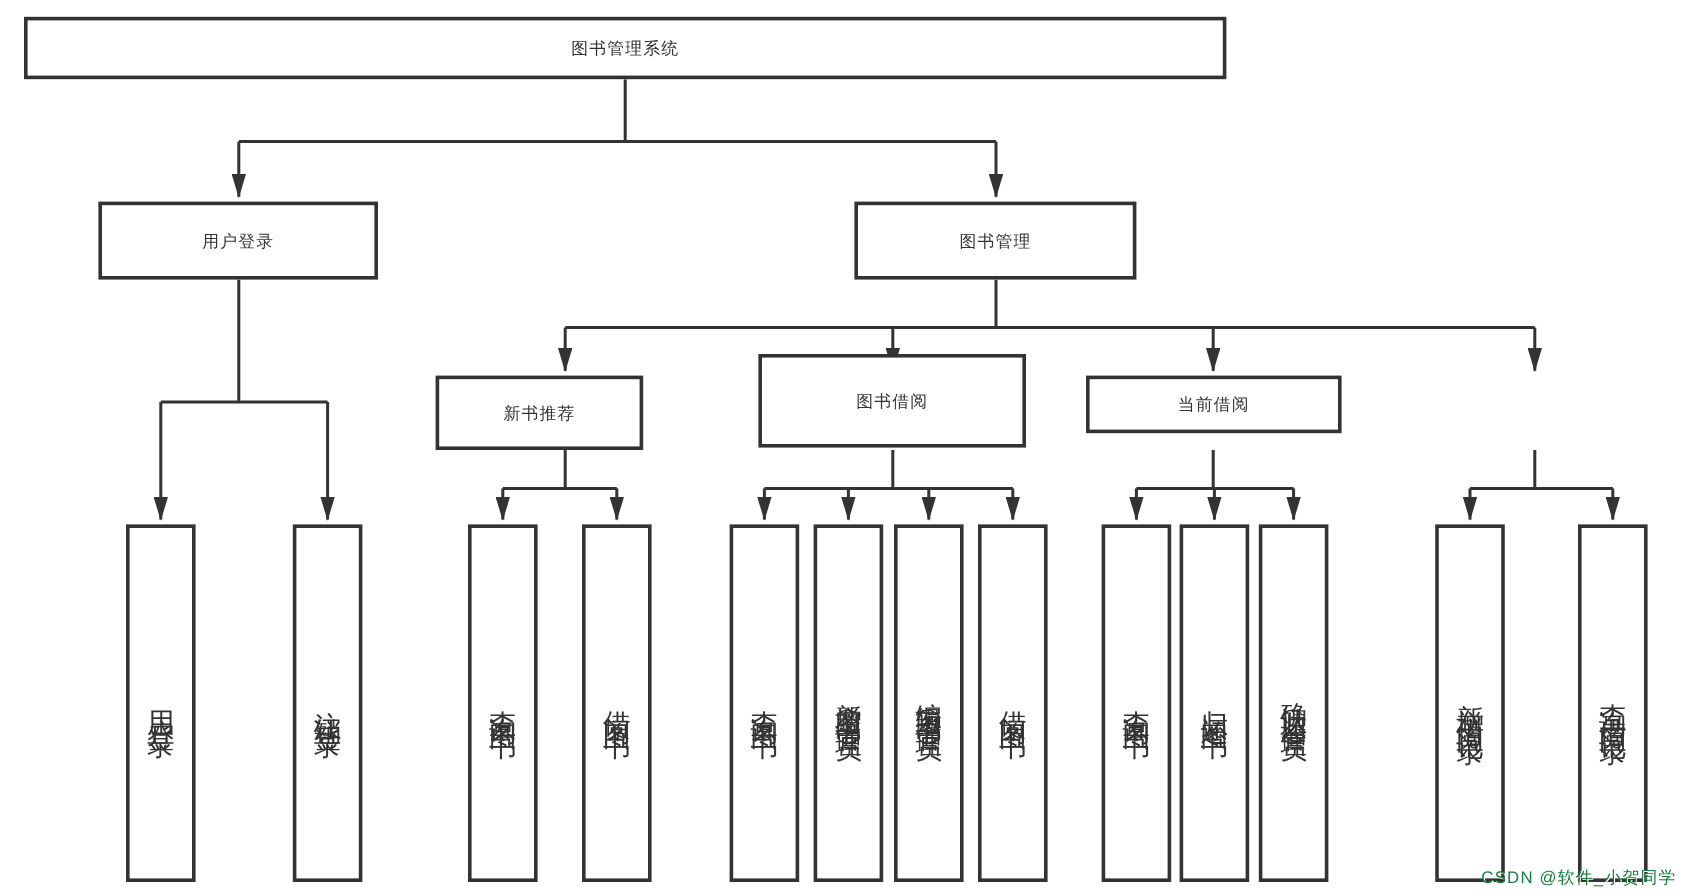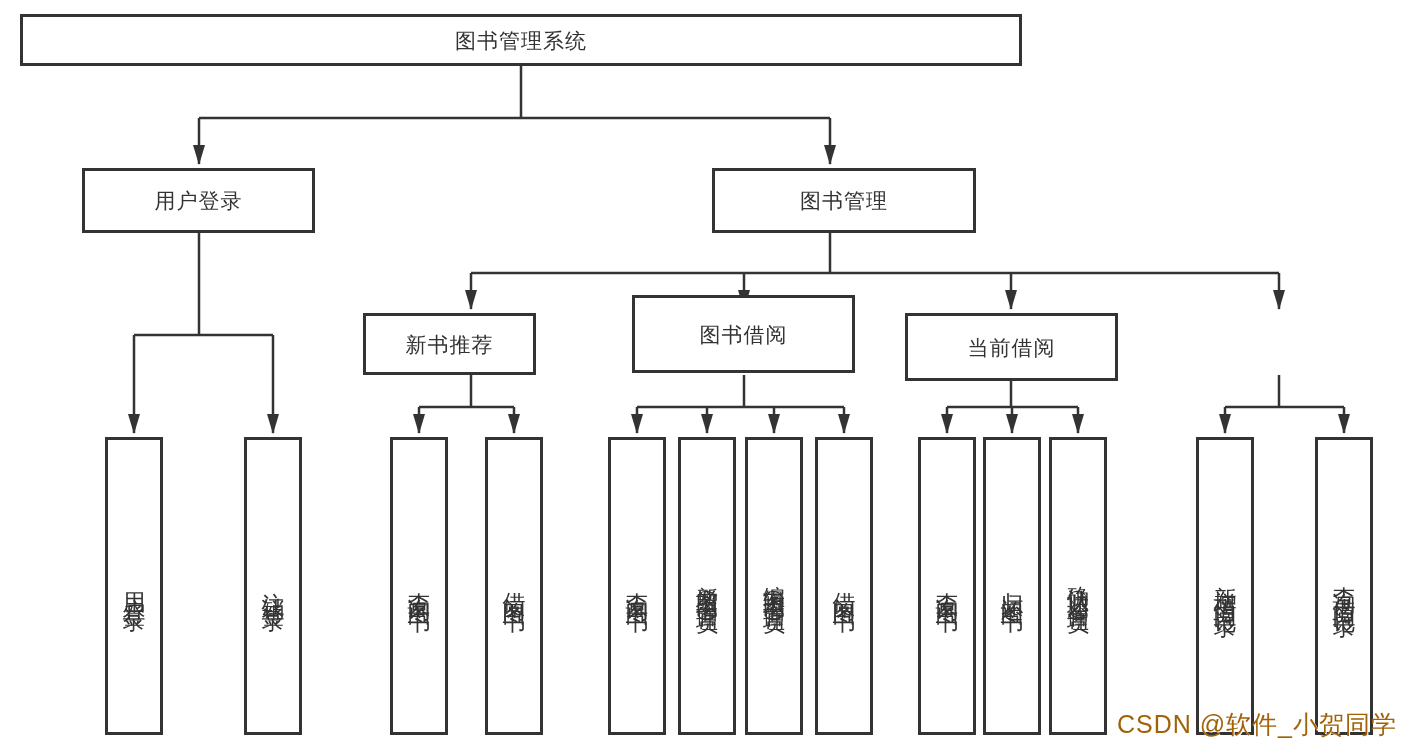--- a/index.html
+++ b/index.html
@@ -17,34 +17,34 @@
     position: absolute;
     background: #ffffff;
     border: 3px solid #333333;
     color: #333333;
     display: flex;
     align-items: center;
     justify-content: center;
     text-align: center;
     line-height: 1;
   }
-  .node.h { font-size: 21px; letter-spacing: 1px; }
+  .node.h { font-size: 14px; letter-spacing: 1px; }
   .node.v {
     writing-mode: vertical-rl;
     text-orientation: mixed;
     font-size: 23px;
     letter-spacing: 6px;
   }
   .node.v.tight { letter-spacing: 4px; font-size: 22px; }
   .watermark {
     position: absolute;
     right: 8px;
     bottom: 6px;
-    font-size: 25px;
-    color: #a16207;
+    font-size: 14px;
+    color: #15803d;
     letter-spacing: 1px;
     z-index: 5;
     text-shadow: 1px 1px 0 #ffffff;
   }
 </style>
 </head>
 <body>
 
 <div class="canvas">
 
@@ -87,25 +87,25 @@
 
       <path d="M1279,375 V407 M1225,407 H1344"></path>
       <line x1="1225" y1="407" x2="1225" y2="433" marker-end="url(#arrow)"></line>
       <line x1="1344" y1="407" x2="1344" y2="433" marker-end="url(#arrow)"></line>
     </g>
   </svg>
 
   <div class="node h" style="left:20px; top:14px; width:1002px; height:52px;">图书管理系统</div>
 
   <div class="node h" style="left:82px; top:168px; width:233px; height:65px;">用户登录</div>
-  <div class="node h" style="left:712px; top:168px; width:264px; height:65px;">图书管理</div>
+  <div class="node h" style="left:712px; top:168px; width:235px; height:65px;">图书管理</div>
 
   <div class="node h" style="left:363px; top:313px; width:173px; height:62px;">新书推荐</div>
   <div class="node h" style="left:632px; top:295px; width:223px; height:78px;">图书借阅</div>
-  <div class="node h" style="left:905px; top:313px; width:213px; height:68px;">当前借阅</div>
+  <div class="node h" style="left:905px; top:313px; width:213px; height:48px;">当前借阅</div>
 
   <div class="node v" style="left:105px; top:437px; width:58px; height:298px;">用户登录</div>
   <div class="node v" style="left:244px; top:437px; width:58px; height:298px;">注销登录</div>
 
   <div class="node v" style="left:390px; top:437px; width:58px; height:298px;">查询图书</div>
   <div class="node v" style="left:485px; top:437px; width:58px; height:298px;">借阅图书</div>
 
   <div class="node v" style="left:608px; top:437px; width:58px; height:298px;">查询图书</div>
   <div class="node v tight" style="left:678px; top:437px; width:58px; height:298px;">新增图书（管理员）</div>
   <div class="node v tight" style="left:745px; top:437px; width:58px; height:298px;">编辑图书（管理员）</div>

